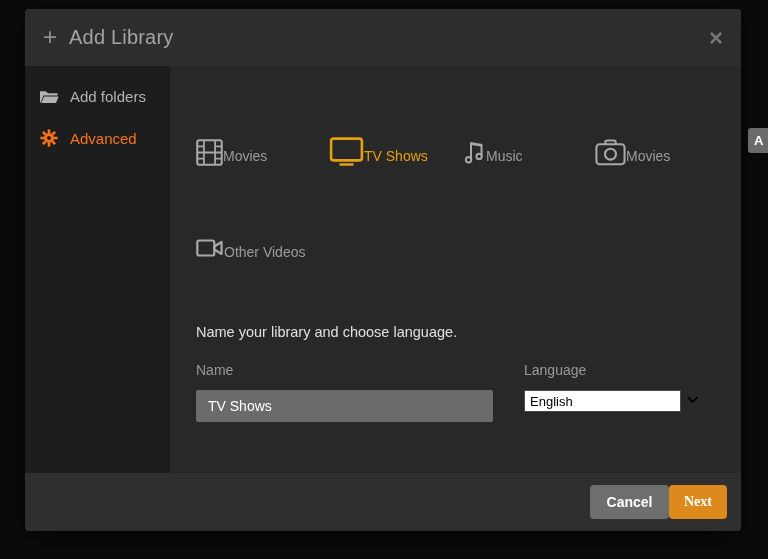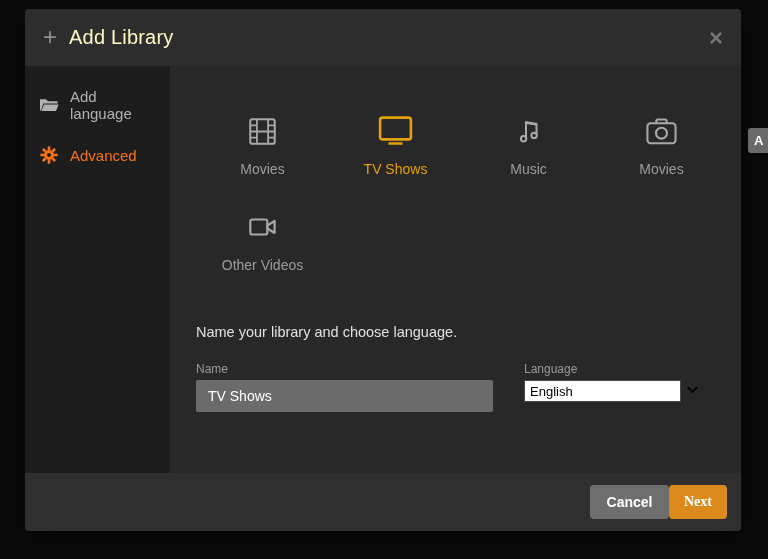--- a/index.html
+++ b/index.html
@@ -25,21 +25,21 @@
   }
 
   .header {
     flex: 0 0 57px;
     background: #2d2d2d;
     display: flex;
     align-items: center;
     padding: 0 18px 0 16px;
   }
   .plus-glyph { color: #8f8f8f; font-size: 24px; font-weight: 400; margin: -2px 12px 0 2px; }
-  .title { color: #fef9c3; font-size: 20px; letter-spacing: .2px; }
+  .title { color: #a3a3a3; font-size: 20px; letter-spacing: .2px; }
   .close-glyph { margin-left: auto; color: #767676; font-size: 24px; line-height: 1; cursor: pointer; font-weight: 700; }
 
   .body { flex: 1 1 auto; display: flex; min-height: 0; }
 
   
   .sidebar { flex: 0 0 145px; background: #1d1d1d; padding-top: 10px; }
   .side-item {
     display: flex; align-items: center; gap: 11px;
     padding: 12px 14px; font-size: 15px; cursor: pointer;
   }
@@ -48,32 +48,32 @@
   .side-item.default  { color: #b2b2b2; }
   .side-item.disabled { color: #f97316; cursor: default; }
 
   
   .content { flex: 1 1 auto; padding: 26px 0 0 26px; }
   .section-title { color: #e0e0e0; font-size: 15px; }
 
   .type-grid { display: flex; flex-wrap: wrap; width: 532px; margin-top: 16px; }
   .type-cell {
     width: 133px; height: 88px; margin-bottom: 8px;
-    display: flex; flex-direction: column; align-items: center;
+    display: flex; flex-direction: row; align-items: center;
     cursor: pointer; color: #a6a6a6;
   }
   .type-cell .icon-box { height: 46px; display: flex; align-items: center; justify-content: center; }
   .type-cell .type-label { margin-top: 7px; font-size: 14px; color: #9c9c9c; }
   .type-cell.selected { color: #e5a00d; }
   .type-cell.selected .type-label { color: #e5a00d; }
 
   .naming-heading { color: #e0e0e0; font-size: 14.5px; margin-top: 24px; }
 
   .fields-row { display: flex; margin-top: 22px; }
-  .field-label { color: #999999; font-size: 12px; margin-bottom: 4px; }
+  .field-label { color: #999999; font-size: 14px; margin-bottom: 12px; }
   .field-name { width: 297px; }
   .name-input {
     width: 297px; height: 32px;
     background: #6b6b6b; border: none; border-radius: 2px;
     color: #ffffff; font-size: 14px; padding: 0 12px;
     font-family: inherit; outline: none;
   }
   .field-language { margin-left: 31px; width: 157px; }
   .select-wrap { position: relative; width: 179px; }
   .language-select {
@@ -126,21 +126,21 @@
   <div class="body">
 
     <div class="sidebar">
       <div class="side-item default">
         <span class="s-icon">
           <svg width="20" height="16" viewBox="0 0 20 16" fill="currentColor">
             <path d="M1 13.5 V2.3 h5.9 l2 2 H18.6 v2.2 H4.4 L1.9 13.5 Z"></path>
             <path d="M2.3 14 L5 7.5 H19.6 L17 14 Z"></path>
           </svg>
         </span>
-        <span>Add language</span>
+        <span>Add folders</span>
       </div>
       <div class="side-item disabled">
         <span class="s-icon">
           <svg width="18" height="18" viewBox="0 0 18 18">
             <g fill="currentColor">
               <rect x="7.7" y="0.4" width="2.6" height="3.6" transform="rotate(0 9 9)"></rect>
               <rect x="7.7" y="0.4" width="2.6" height="3.6" transform="rotate(45 9 9)"></rect>
               <rect x="7.7" y="0.4" width="2.6" height="3.6" transform="rotate(90 9 9)"></rect>
               <rect x="7.7" y="0.4" width="2.6" height="3.6" transform="rotate(135 9 9)"></rect>
               <rect x="7.7" y="0.4" width="2.6" height="3.6" transform="rotate(180 9 9)"></rect>

